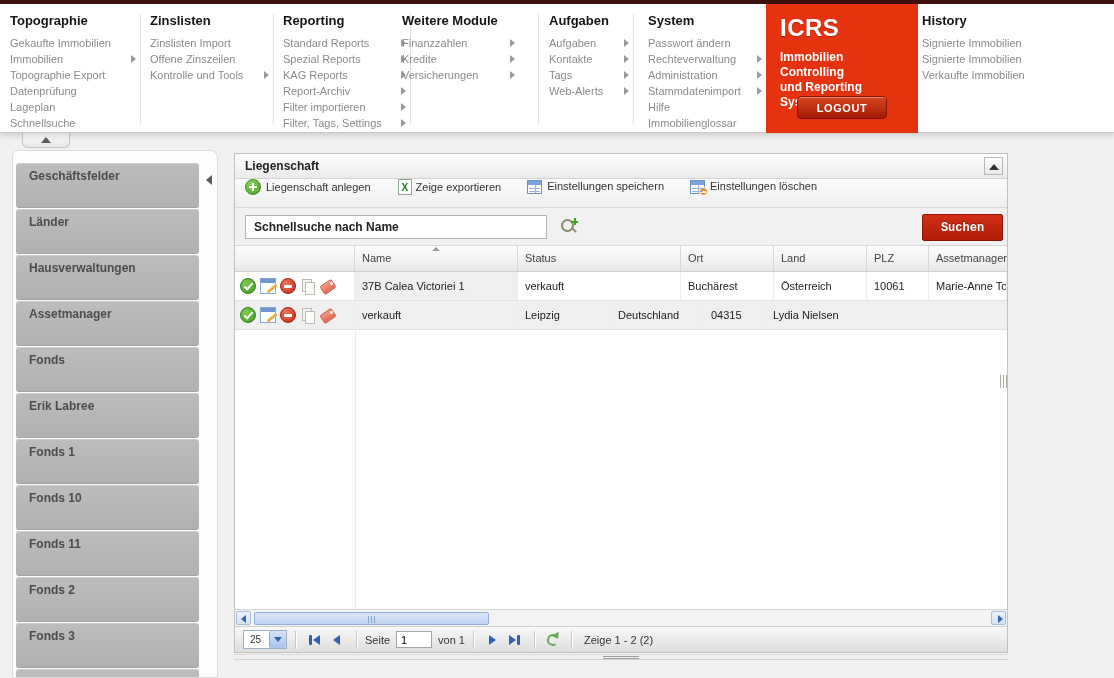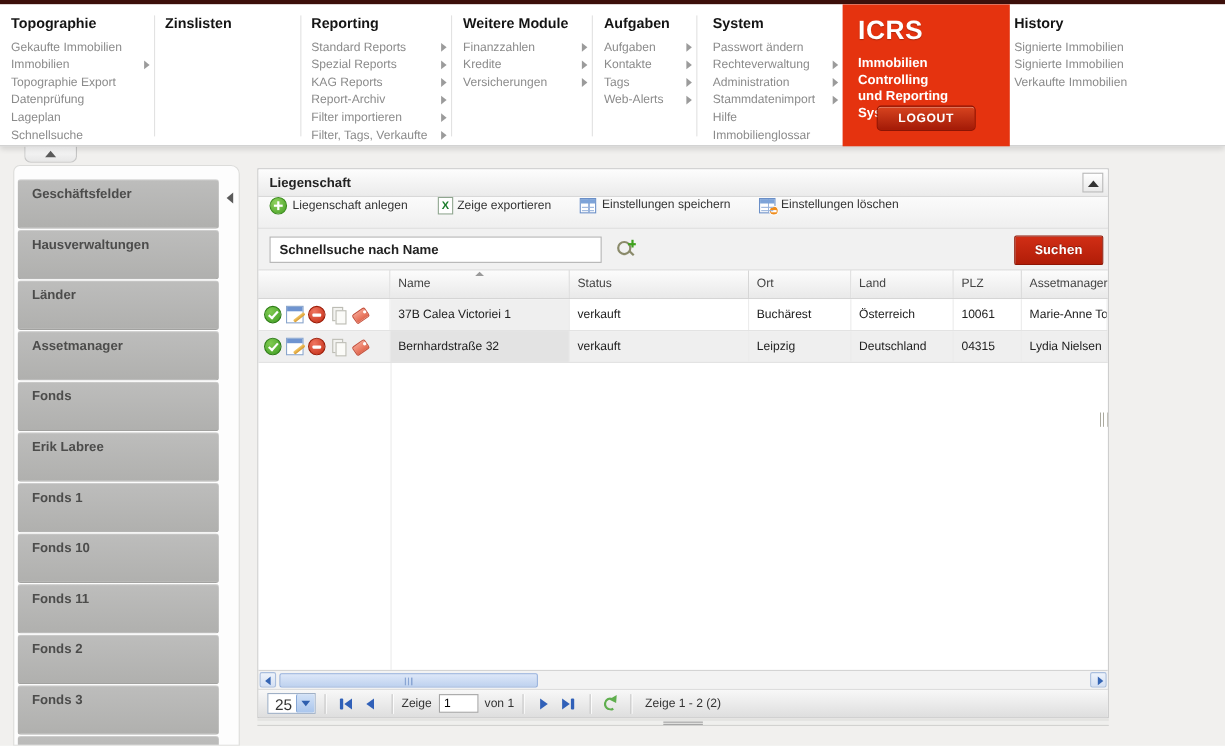--- a/index.html
+++ b/index.html
@@ -12,21 +12,21 @@
              border-bottom:1px solid #c9c9c9; box-shadow:0 3px 5px rgba(0,0,0,.13); z-index:5; }
   .menu-col { position:absolute; top:9px; }
   .menu-col h3 { font-size:13px; font-weight:bold; color:#141414; margin-bottom:7px; }
   .menu-col .mi { position:relative; font-size:11px; color:#8b8b8b; line-height:16px; list-style:none;
                   padding-right:12px; cursor:pointer; white-space:nowrap; }
   .mi.has-sub::after { content:''; position:absolute; right:0; top:4px;
                        border:4px solid transparent; border-left:5px solid #9b9b9b; }
   .c0 { left:10px;  width:130px; }
   .c1 { left:150px; width:123px; }
   .c2 { left:283px; width:127px; }
-  .c3 { left:421px; width:117px; }
+  .c3 { left:402px; width:117px; }
   .c4 { left:549px; width:84px;  }
   .c5 { left:648px; width:118px; }
   .c6 { left:922px; width:182px; }
   .vsep { position:absolute; top:10px; bottom:8px; width:1px; background:#e2e2e2; }
   .s0{left:140px;} .s1{left:273px;} .s2{left:410px;} .s3{left:538px;} .s4{left:633px;}
 
   
   .brand { position:absolute; left:766px; top:0; width:152px; height:129px; background:#e5330f; color:#fff; }
   .brand .bname { font-size:24px; font-weight:bold; letter-spacing:.5px; margin:10px 0 8px 14px;
                   text-shadow:0 1px 1px rgba(0,0,0,.25); }
@@ -144,21 +144,21 @@
   .hs-thumb { position:absolute; left:19px; top:1.5px; width:235px; height:13px; cursor:pointer;
               background:linear-gradient(#dde7f8,#bfd2ef); border:1px solid #93afdd; border-radius:2px; }
   .hs-thumb .grip { position:absolute; left:50%; top:3px; margin-left:-4px; width:7px; height:7px;
                     background:linear-gradient(to right,#8aa6d4 1px,transparent 1px,transparent 3px,#8aa6d4 3px,#8aa6d4 4px,transparent 4px,transparent 6px,#8aa6d4 6px); }
 
   
   .pager { height:26px; background:linear-gradient(#f8f8f8,#dedede); border-top:1px solid #cfcfcf;
            display:flex; align-items:center; font-size:11px; color:#333; padding-left:8px; }
   .psep { width:1px; height:18px; background:#c6c6c6; margin:0 8px; box-shadow:1px 0 0 #fff; }
   .page-size { width:44px; height:19px; background:#fff; border:1px solid #9fb0c6; position:relative;
-               font-size:14px; line-height:18px; padding-left:6px; cursor:pointer; }
+               font-size:10px; line-height:18px; padding-left:6px; cursor:pointer; }
   .page-size .chev { position:absolute; right:0; top:0; width:17px; height:17px;
                      background:linear-gradient(#d3e2f7,#a9c5ec); border-left:1px solid #86a7d6; border-radius:2px; }
   .page-size .chev::after { content:''; position:absolute; left:4px; top:6px;
                             border:4px solid transparent; border-top:5px solid #2f5fae; border-bottom:none; }
   .pbtn { width:18px; height:18px; position:relative; cursor:pointer; margin:0 2px; }
   .t-left  { position:absolute; top:4px; border:5px solid transparent; border-right:7px solid #3060b8; border-left:none; }
   .t-right { position:absolute; top:4px; border:5px solid transparent; border-left:7px solid #3060b8; border-right:none; }
   .vbar { position:absolute; top:4px; width:3px; height:10px; background:#3060b8; border-radius:1px; }
   .p-first .vbar{left:3px;} .p-first .t-left{left:7px;}
   .p-prev  .t-left{left:5px;}
@@ -197,32 +197,37 @@
         <li class="mi">Topographie Export</li>
         <li class="mi">Datenprüfung</li>
         <li class="mi">Lageplan</li>
         <li class="mi">Schnellsuche</li>
       </ul>
     </div>
     <div class="vsep s0"></div>
 
     <div class="menu-col c1">
       <h3>Zinslisten</h3>
+      <ul>
+        <li class="mi">Zinslisten Import</li>
+        <li class="mi">Offene Zinszeilen</li>
+        <li class="mi has-sub">Kontrolle und Tools</li>
+      </ul>
     </div>
     <div class="vsep s1"></div>
 
     <div class="menu-col c2">
       <h3>Reporting</h3>
       <ul>
         <li class="mi has-sub">Standard Reports</li>
         <li class="mi has-sub">Spezial Reports</li>
         <li class="mi has-sub">KAG Reports</li>
         <li class="mi has-sub">Report-Archiv</li>
         <li class="mi has-sub">Filter importieren</li>
-        <li class="mi has-sub">Filter, Tags, Verkaufte</li>
+        <li class="mi has-sub">Filter, Tags, Settings</li>
       </ul>
     </div>
     <div class="vsep s2"></div>
 
     <div class="menu-col c3">
       <h3>Weitere Module</h3>
       <ul>
         <li class="mi has-sub">Finanzzahlen</li>
         <li class="mi has-sub">Kredite</li>
         <li class="mi has-sub">Versicherungen</li>
@@ -272,22 +277,22 @@
     </div>
   </header>
 
   <div class="menu-tab">
     <span class="tri"></span>
   </div>
 
   <aside class="sidebar">
     <span class="side-collapse"></span>
     <div class="side-item">Geschäftsfelder</div>
+    <div class="side-item">Länder</div>
     <div class="side-item">Hausverwaltungen</div>
-    <div class="side-item">Länder</div>
     <div class="side-item">Assetmanager</div>
     <div class="side-item">Fonds</div>
     <div class="side-item">Erik Labree</div>
     <div class="side-item">Fonds 1</div>
     <div class="side-item">Fonds 10</div>
     <div class="side-item">Fonds 11</div>
     <div class="side-item">Fonds 2</div>
     <div class="side-item">Fonds 3</div>
     <div class="side-item">Fonds 4</div>
     <div class="side-item">Fonds 5</div>
@@ -364,21 +369,20 @@
     </div>
 
     <div class="grid-row row-1">
       <div class="gc cw0 icons-cell">
         <span class="ric ric-check"></span>
         <span class="ric ric-edit"></span>
         <span class="ric ric-minus"></span>
         <span class="ric ric-copy"></span>
         <span class="ric ric-tag"></span>
       </div>
-      <div class="gc cw1 name-cell">Bernhardstraße 32</div>
       <div class="gc cw2">verkauft</div>
       <div class="gc cw3">Leipzig</div>
       <div class="gc cw4">Deutschland</div>
       <div class="gc cw5">04315</div>
       <div class="gc cw6">Lydia Nielsen</div>
     </div>
 
     <div class="grid-filler">
       <div class="colline"></div>
     </div>
@@ -402,21 +406,21 @@
       </div>
       <span class="psep"></span>
       <span class="pbtn p-first">
           <span class="vbar"></span>
           <span class="t-left"></span>
         </span>
       <span class="pbtn p-prev">
           <span class="t-left"></span>
         </span>
       <span class="psep"></span>
-      <span>Zeige</span>
+      <span>Seite</span>
       <input class="page-input" type="text" value="1" style="">
       <span>von 1</span>
       <span class="psep"></span>
       <span class="pbtn p-next">
           <span class="t-right"></span>
         </span>
       <span class="pbtn p-last">
           <span class="t-right"></span>
           <span class="vbar"></span>
         </span>

